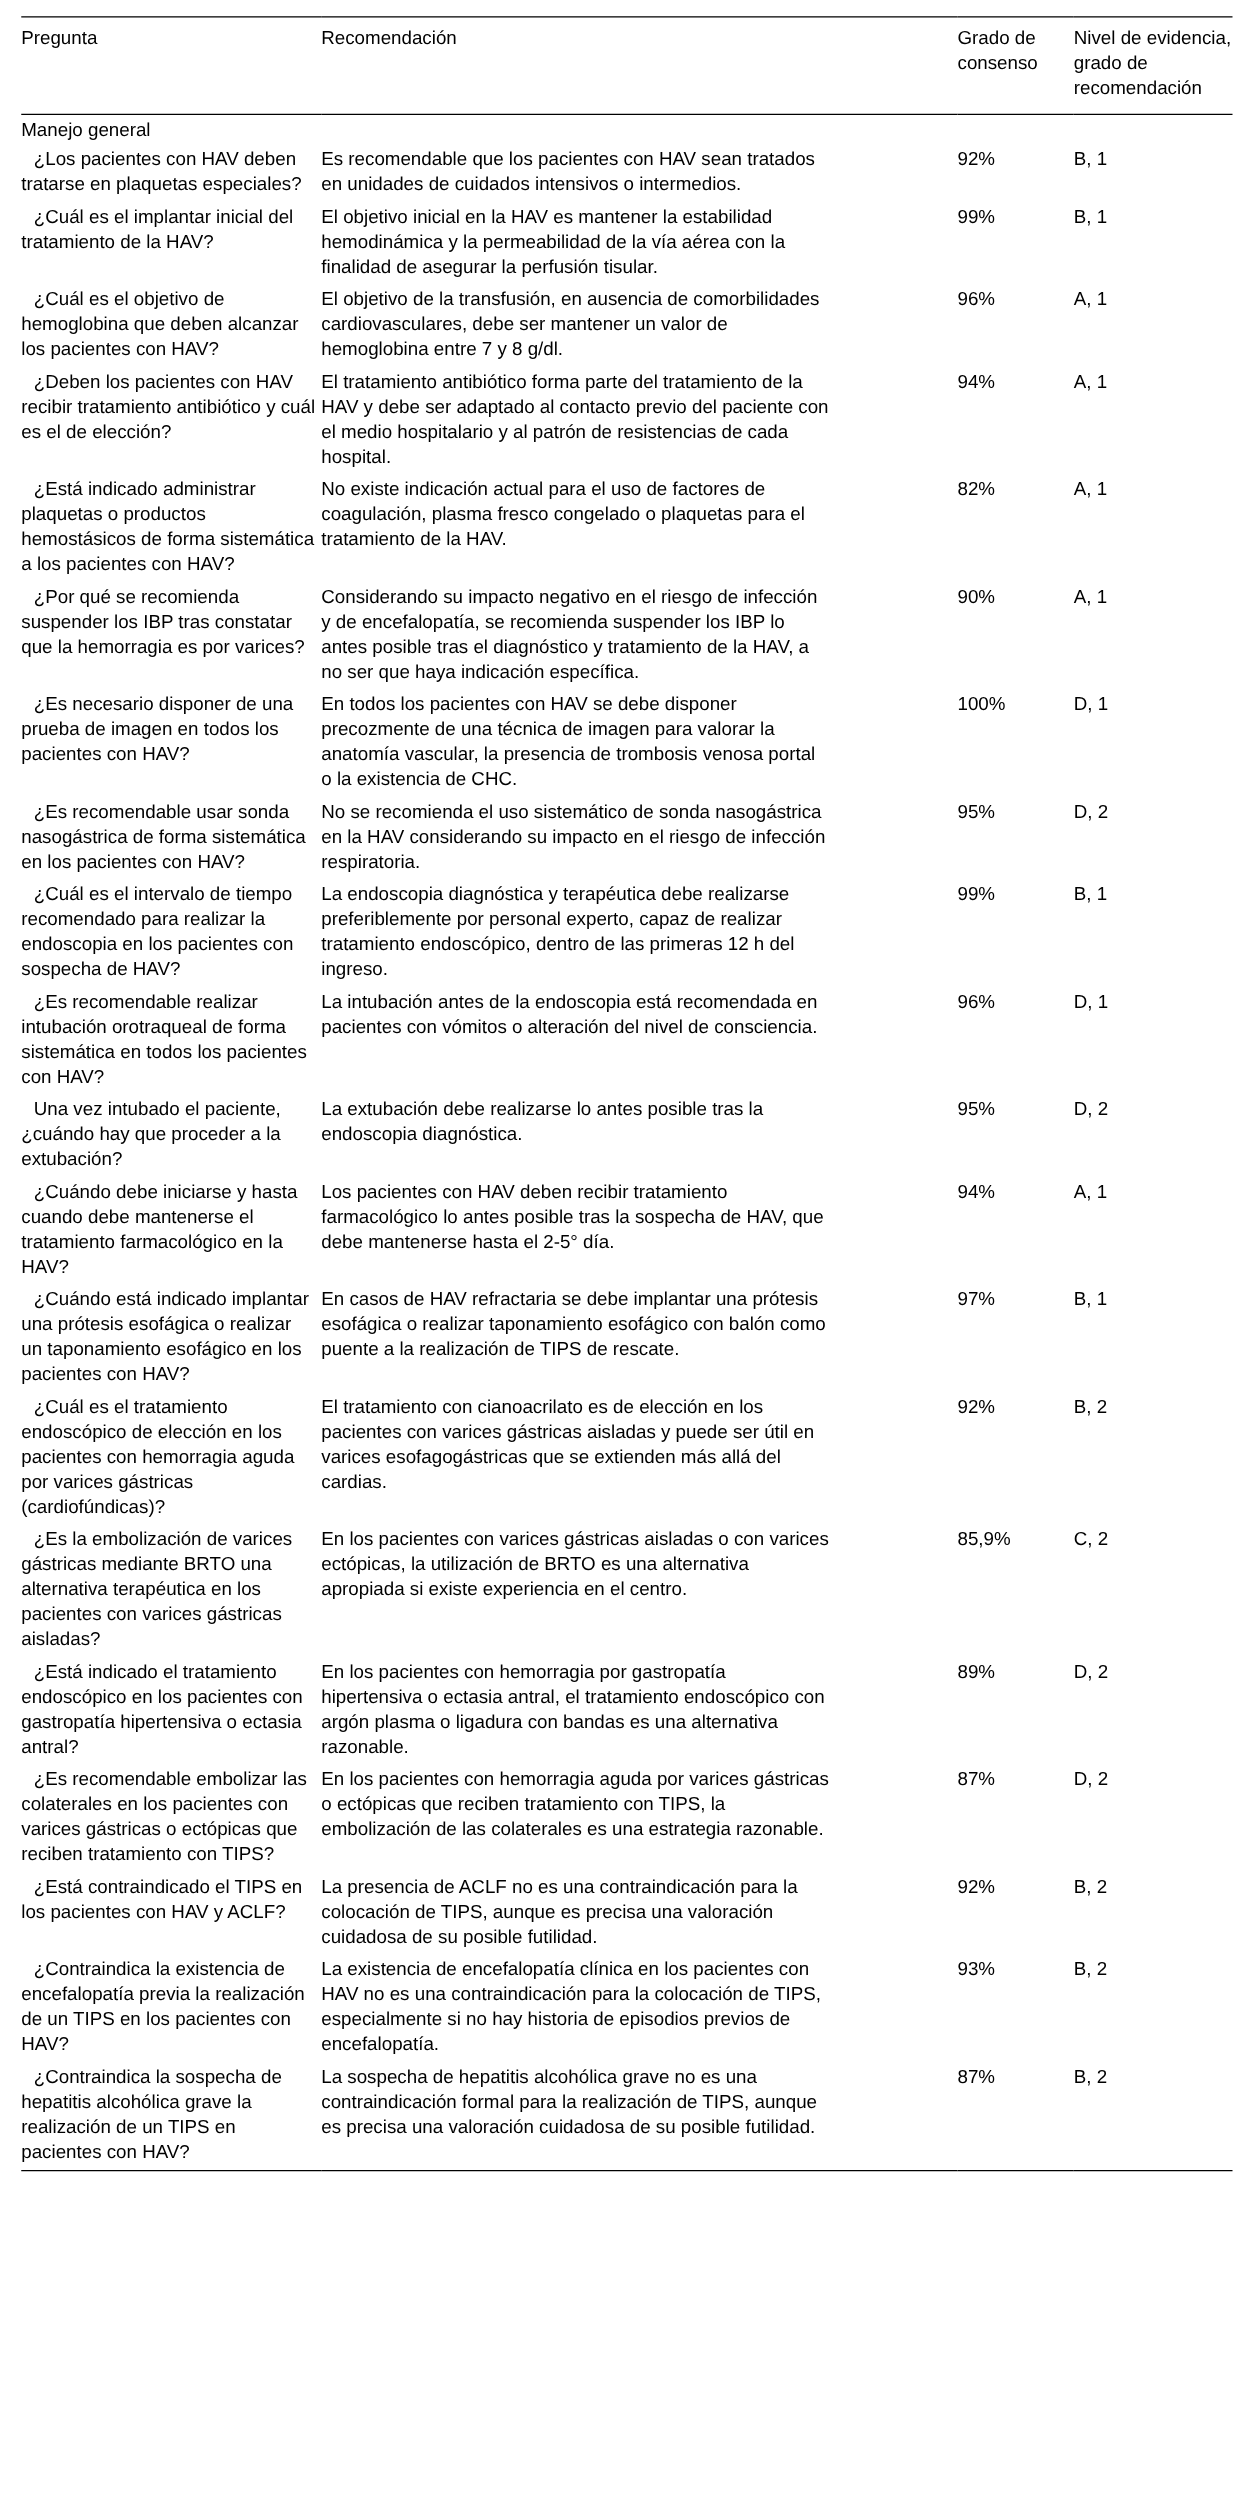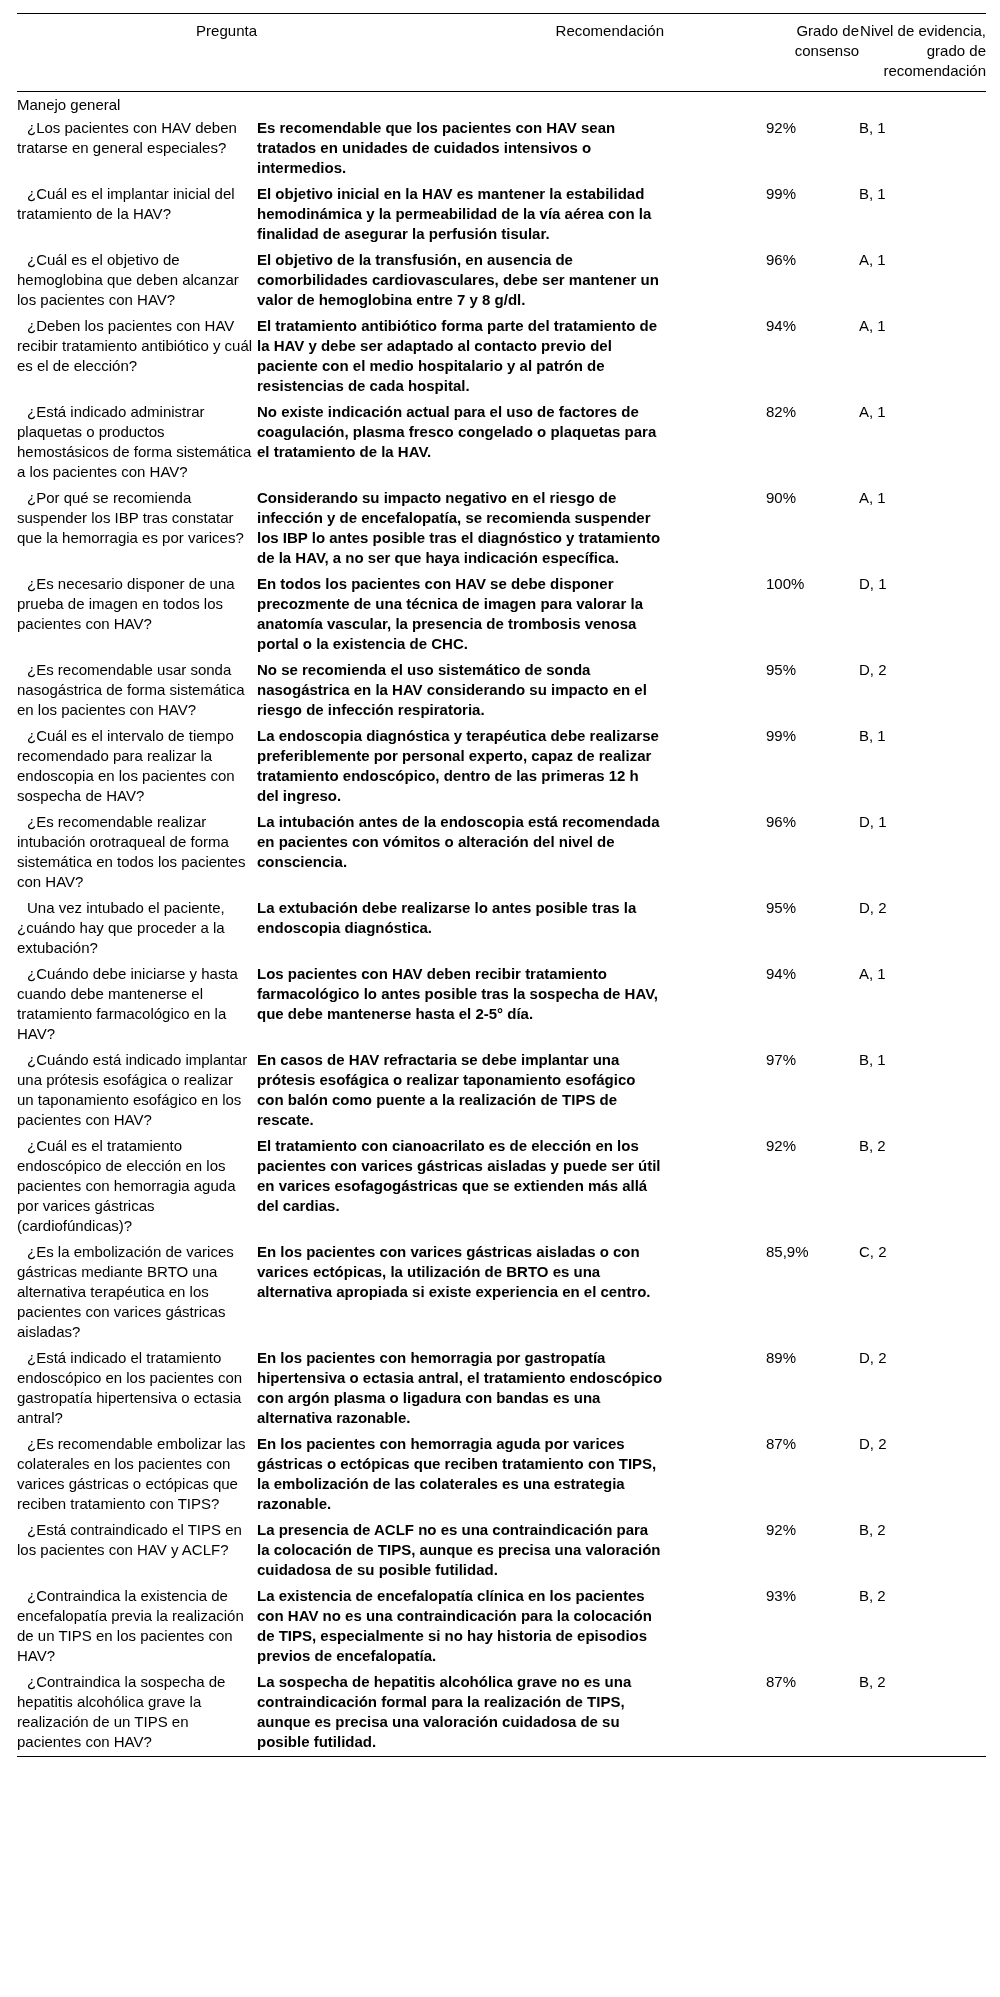--- a/index.html
+++ b/index.html
@@ -25,39 +25,38 @@
     width: 969px;
     border-collapse: collapse;
     table-layout: fixed;
     border-top: 1.5px solid #000;
     border-bottom: 1.5px solid #000;
     font-size: 15px;
     line-height: 20px;
   }
   thead th {
     font-weight: 400;
-    text-align: right;
+    text-align: left;
     vertical-align: top;
     padding: 7px 0 10px 0;
     border-bottom: 1.5px solid #000;
   }
   td {
     vertical-align: top;
     padding: 2px 0 4px 0;
   }
   td.section {
     padding: 3px 0 1px 0;
   }
   td.q {
     text-indent: 10px;
     padding-right: 4px;
   }
   td.r {
     padding-right: 102px;
-    font-weight: bold;
   }
   th.h-r {
     padding-right: 102px;
   }
 </style>
 </head>
 <body>
 
 <div class="page">
   <table class="tbl">
@@ -73,21 +72,21 @@
         <th class="h-r">Recomendación</th>
         <th>Grado de consenso</th>
         <th>Nivel de evidencia, grado de recomendación</th>
       </tr>
     </thead>
     <tbody id="table-body">
         <tr>
           <td colspan="4" class="section">Manejo general</td>
         </tr>
         <tr>
-          <td class="q">¿Los pacientes con HAV deben tratarse en general especiales?</td>
+          <td class="q">¿Los pacientes con HAV deben tratarse en plaquetas especiales?</td>
           <td class="r">Es recomendable que los pacientes con HAV sean tratados en unidades de cuidados intensivos o intermedios.</td>
           <td class="c">92%</td>
           <td class="e">B, 1</td>
         </tr>
         <tr>
           <td class="q">¿Cuál es el implantar inicial del tratamiento de la HAV?</td>
           <td class="r">El objetivo inicial en la HAV es mantener la estabilidad hemodinámica y la permeabilidad de la vía aérea con la finalidad de asegurar la perfusión tisular.</td>
           <td class="c">99%</td>
           <td class="e">B, 1</td>
         </tr>

